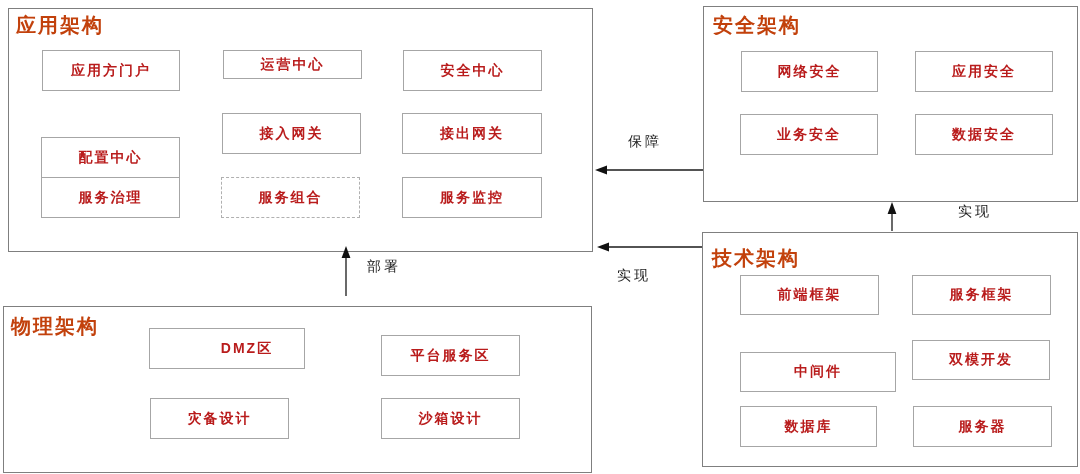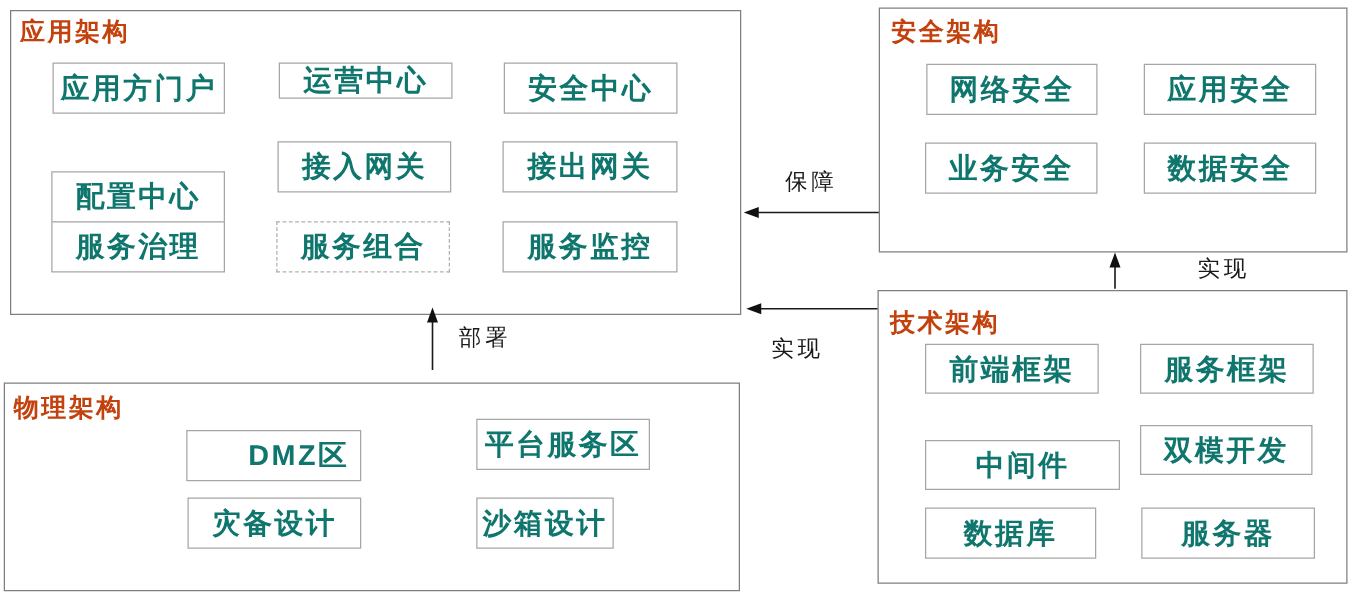--- a/index.html
+++ b/index.html
@@ -31,32 +31,32 @@
     color: #c2410c;
   }
   .abox {
     position: absolute;
     border: 1.5px solid #a6a6a6;
     background: #ffffff;
     box-sizing: border-box;
     display: flex;
     align-items: center;
     justify-content: center;
-    font-size: 23px;
+    font-size: 14px;
     font-weight: 600;
     letter-spacing: 2px;
     white-space: nowrap;
-    color: #0f766e;
+    color: #b91c1c;
   }
   .abox.dashed {
     border: 1.5px dashed #b0b0b0;
   }
   .arrow-label {
     position: absolute;
-    font-size: 18px;
+    font-size: 14px;
     font-weight: 400;
     letter-spacing: 3px;
     white-space: nowrap;
     color: #1a1a1a;
   }
   svg.arrow-layer {
     position: absolute;
     left: 0;
     top: 0;
     width: 1080px;
@@ -104,24 +104,24 @@
   <div class="abox" style="left:740px; top:275px; width:139px; height:40px;">前端框架</div>
   <div class="abox" style="left:912px; top:275px; width:139px; height:40px;">服务框架</div>
   <div class="abox" style="left:740px; top:352px; width:156px; height:40px;">中间件</div>
   <div class="abox" style="left:912px; top:340px; width:138px; height:40px;">双模开发</div>
   <div class="abox" style="left:740px; top:406px; width:137px; height:41px;">数据库</div>
   <div class="abox" style="left:913px; top:406px; width:139px; height:41px;">服务器</div>
 
   <div class="panel" style="left:3px; top:306px; width:589px; height:167px;"></div>
   <div class="panel-title" style="left:11px; top:313px;">物理架构</div>
 
-  <div class="abox" style="left:149px; top:344px; width:140px; height:41px;padding-left:40px;">DMZ区</div>
+  <div class="abox" style="left:149px; top:328px; width:156px; height:41px;padding-left:40px;">DMZ区</div>
   <div class="abox" style="left:381px; top:335px; width:139px; height:41px;">平台服务区</div>
   <div class="abox" style="left:150px; top:398px; width:139px; height:41px;">灾备设计</div>
-  <div class="abox" style="left:381px; top:398px; width:110px; height:41px;">沙箱设计</div>
+  <div class="abox" style="left:381px; top:398px; width:139px; height:41px;">沙箱设计</div>
 
   <svg class="arrow-layer" viewBox="0 0 1080 474">
     <g>
       <line x1="703" y1="170" x2="605" y2="170"></line>
       <polygon points="595,170 607,165.6 607,174.4"></polygon>
     </g>
     <g>
       <line x1="702" y1="247" x2="607" y2="247"></line>
       <polygon points="597,247 609,242.6 609,251.4"></polygon>
     </g>

